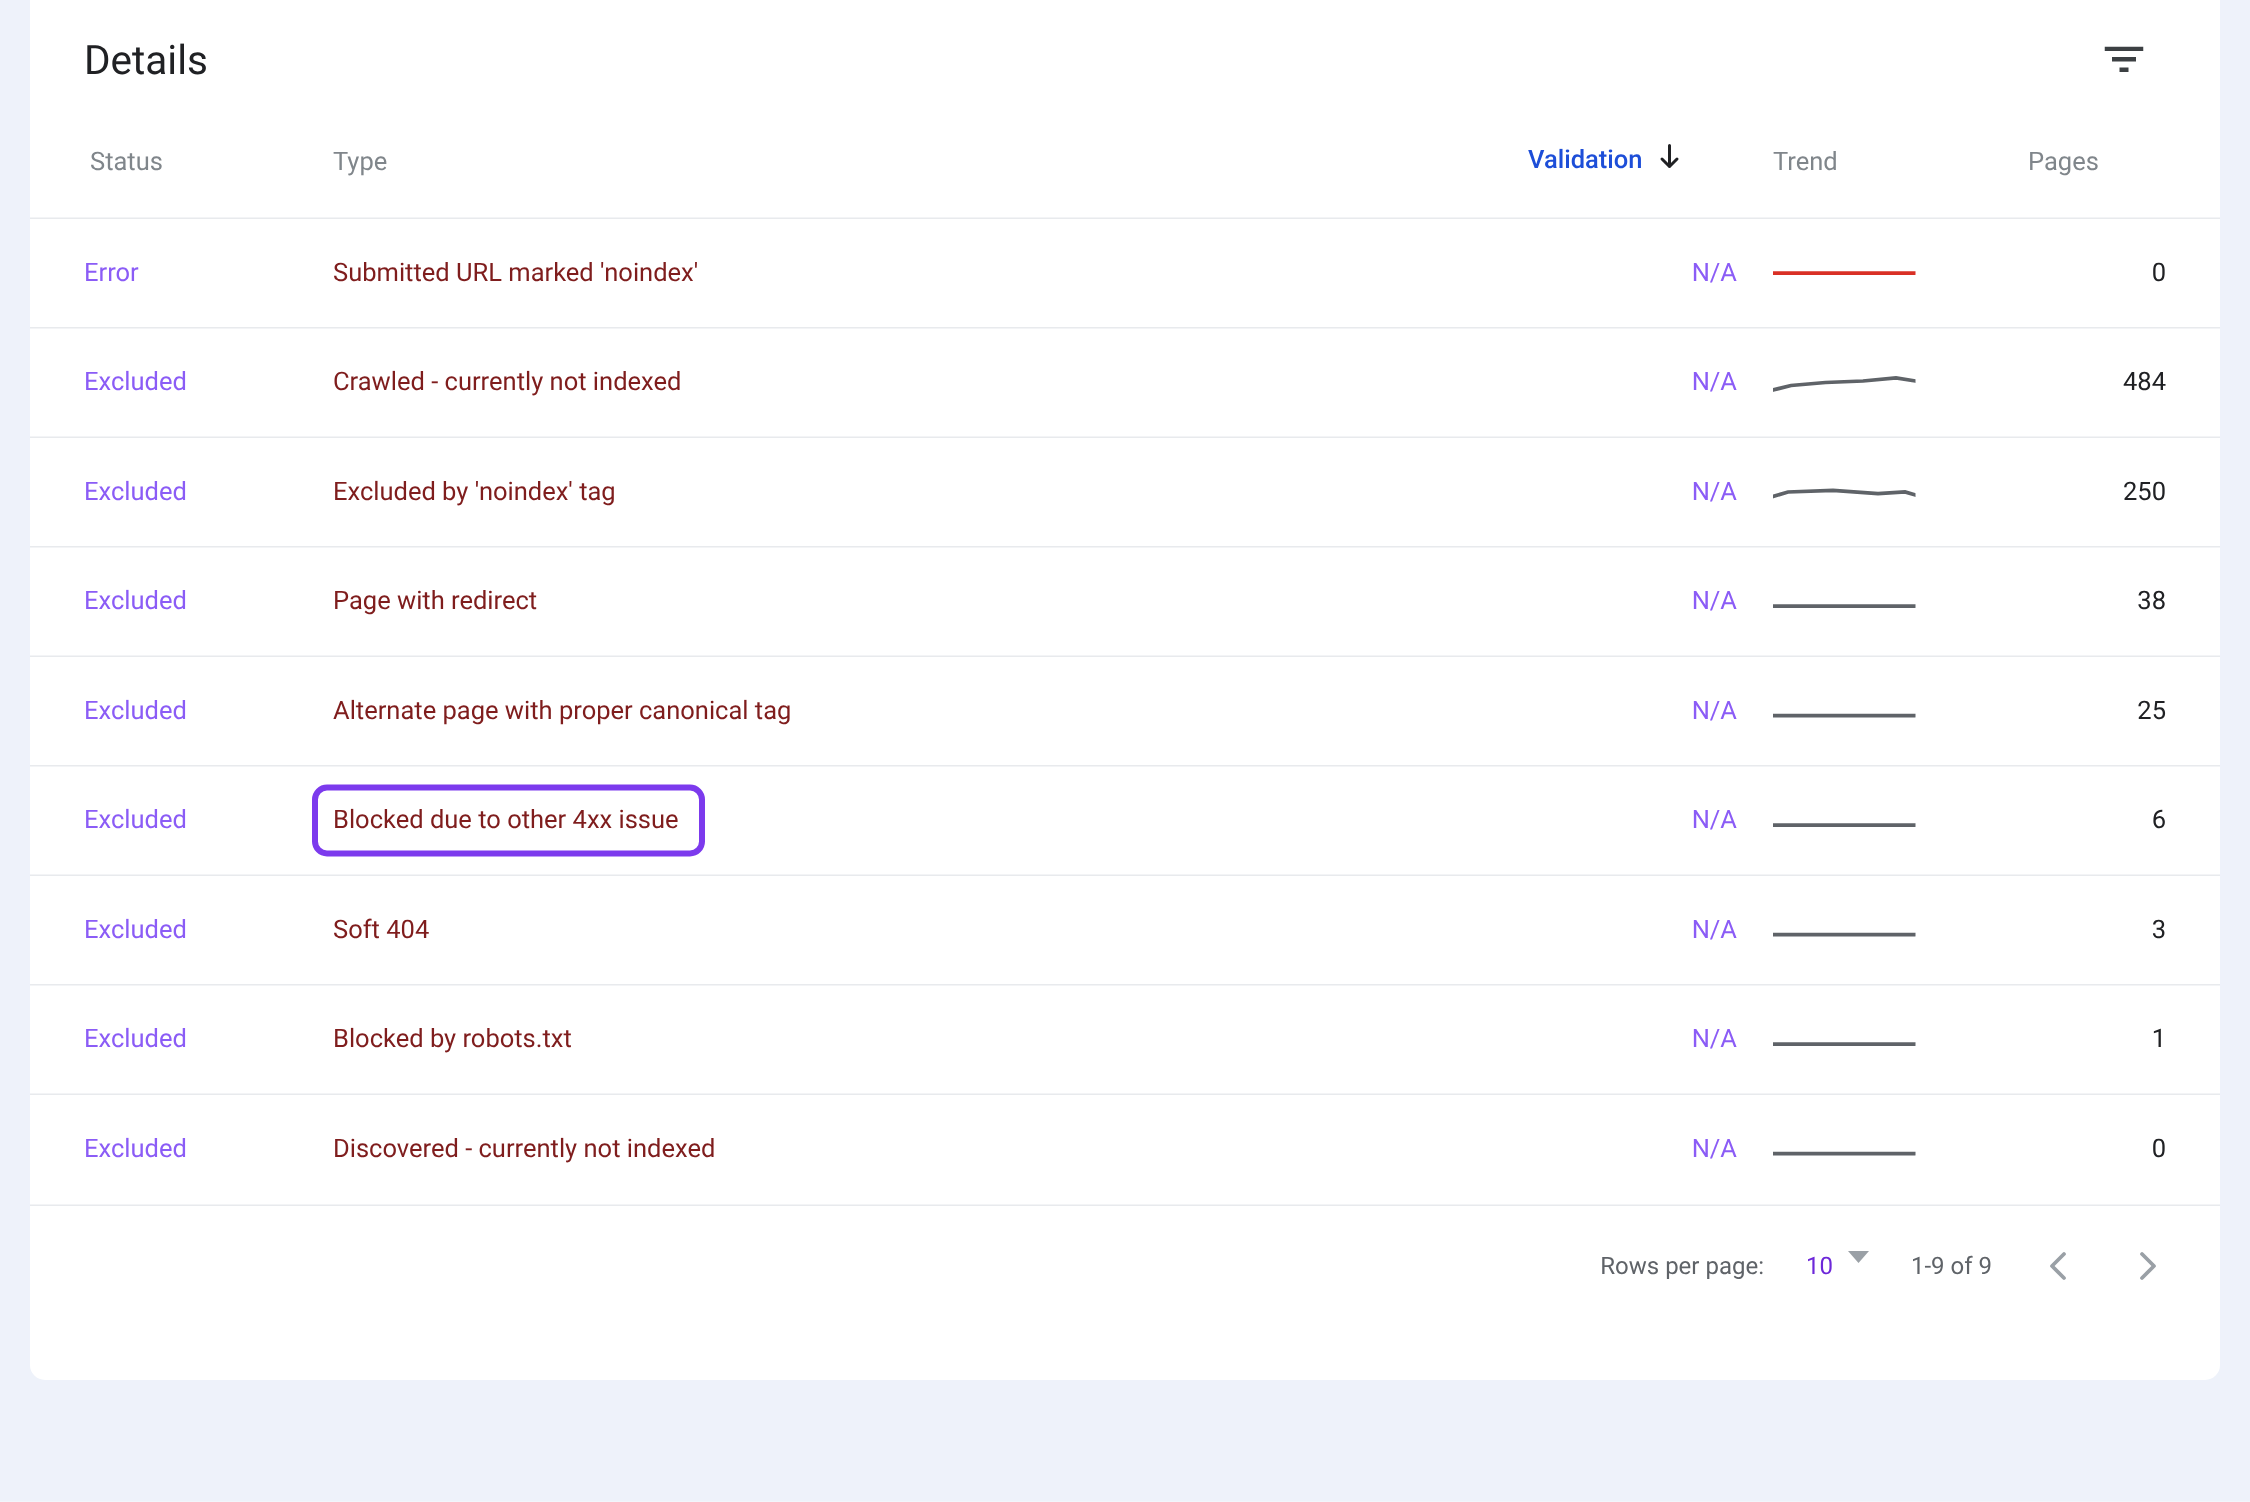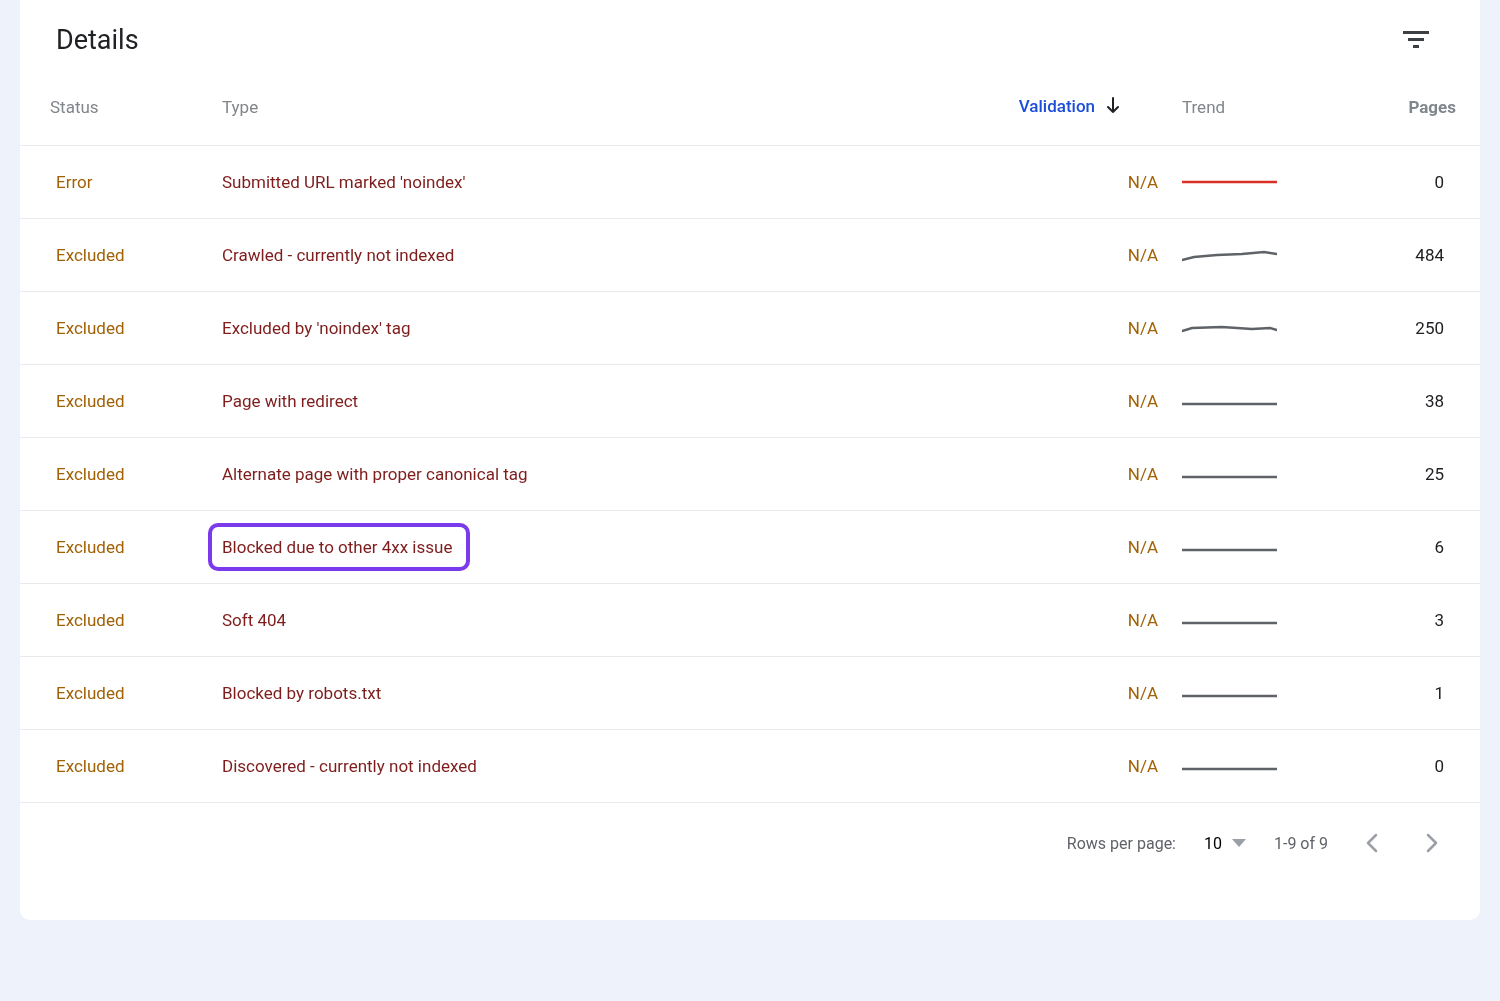--- a/index.html
+++ b/index.html
@@ -45,31 +45,31 @@
       text-align: left;
       font-weight: 400;
       font-size: 17px;
       color: #80868b;
       padding: 18px 12px 26px 12px;
     }
     table.details thead th.sorted {
       color: #1d4ed8;
       font-weight: 500;
     }
-    table.details thead th:first-child { padding-left: 30px; width: 190px; }
+    table.details thead th:first-child { padding-left: 40px; width: 190px; }
     table.details thead th.col-type { width: auto; }
     table.details thead th.col-validation { width: 200px; text-align: center; }
     table.details thead th.col-trend { width: 170px; text-align: left; }
-    table.details thead th.col-pages { width: 140px; text-align: right; padding-right: 24px; font-weight: bold; }
+    table.details thead th.col-pages { width: 140px; padding-right: 53px; }
     table.details tbody tr {
       border-top: 1px solid #e8eaed;
     }
     table.details tbody td {
       font-size: 17px;
-      color: #a16207;
+      color: #8b5cf6;
       padding: 0 12px;
       height: 73px;
       vertical-align: middle;
     }
     table.details tbody td:first-child { padding-left: 36px; }
     table.details tbody td.col-type { color: #7f1d1d; }
     table.details tbody td.col-validation { text-align: right; margin-top: 29px; }
     table.details tbody td.col-pages { text-align: right; padding-right: 36px; color: #202124; }
     .status-error { color: #d93025; }
     .spark {
@@ -91,23 +91,22 @@
       align-items: center;
       justify-content: flex-end;
       gap: 28px;
       padding: 24px 32px 10px 16px;
       font-size: 16px;
       color: #5f6368;
       border-top: 1px solid #e8eaed;
     }
     .rows-select {
       display: flex;
-      align-items: center;
       gap: 10px;
-      color: #000000;
+      color: #6d28d9;
       font-size: 16px;
       cursor: pointer;
     }
     .nav-btn {
       width: 32px;
       height: 32px;
       display: flex;
       align-items: center;
       justify-content: center;
       cursor: pointer;

